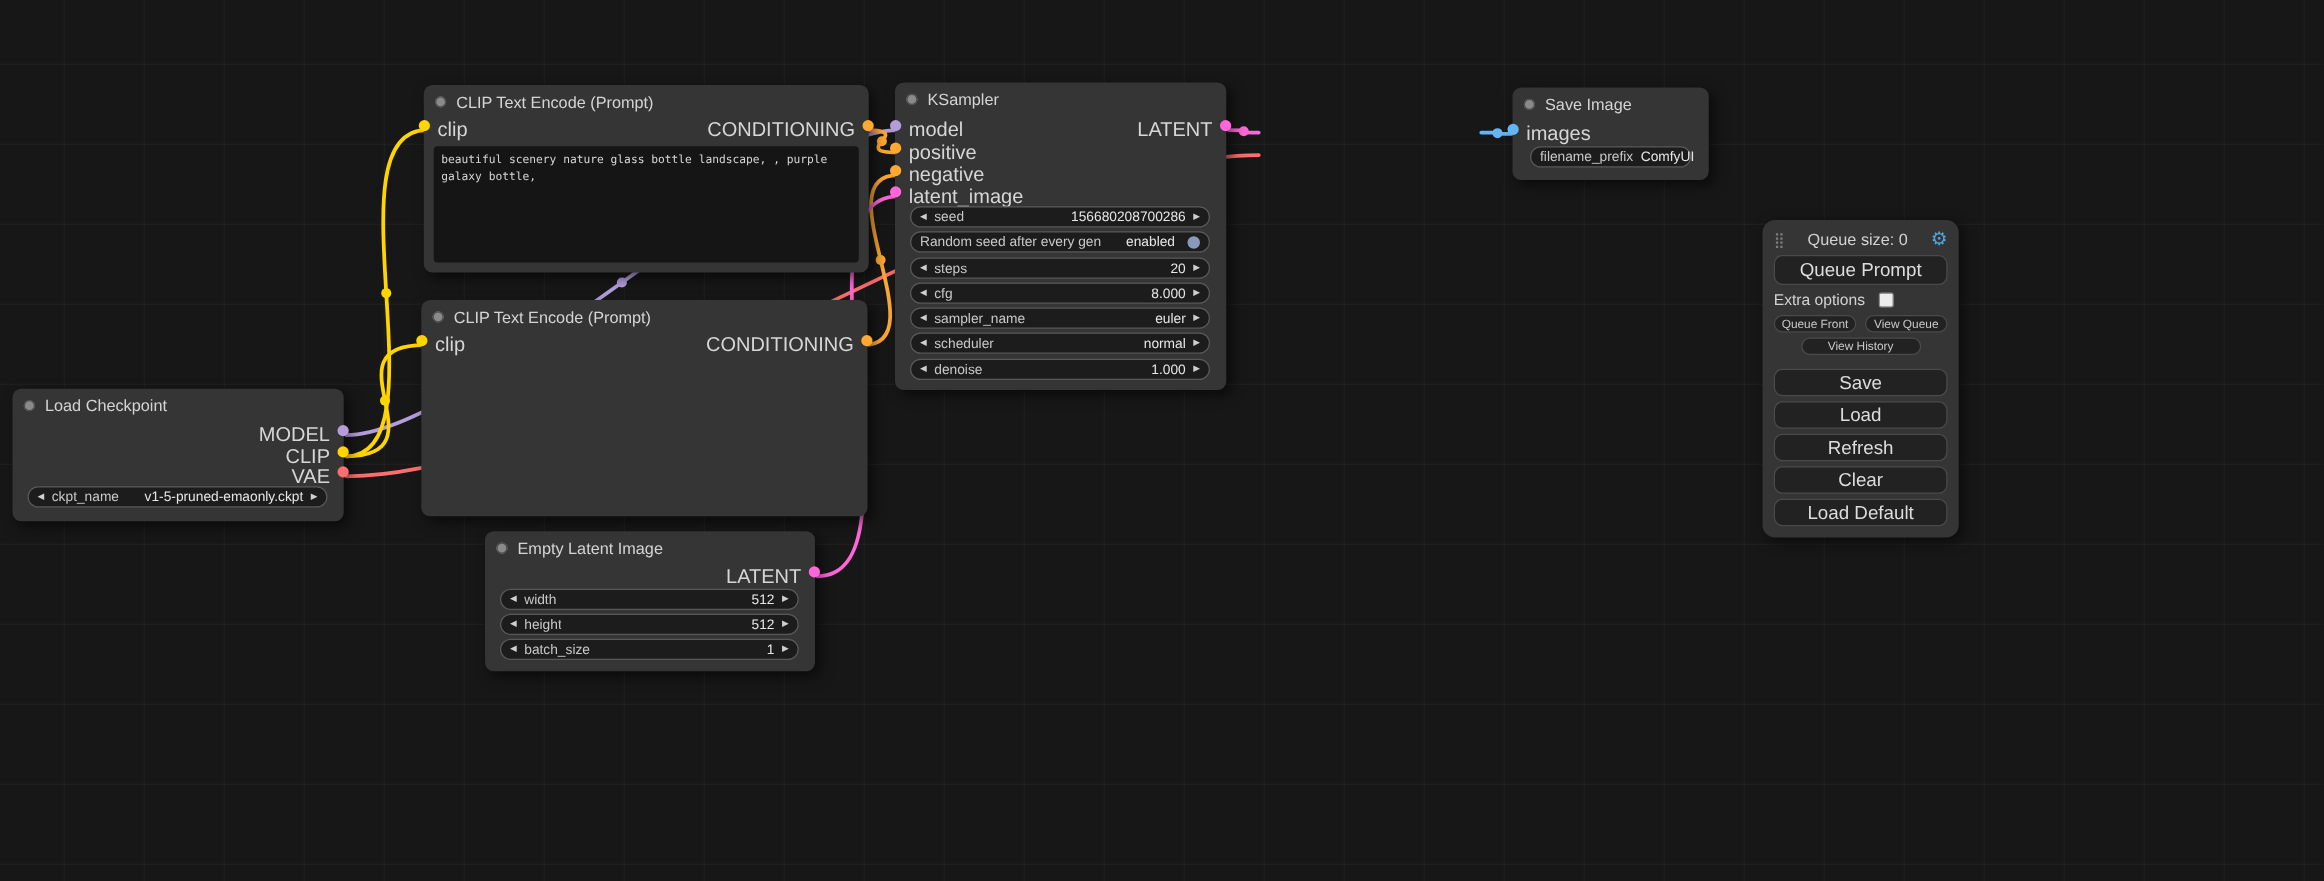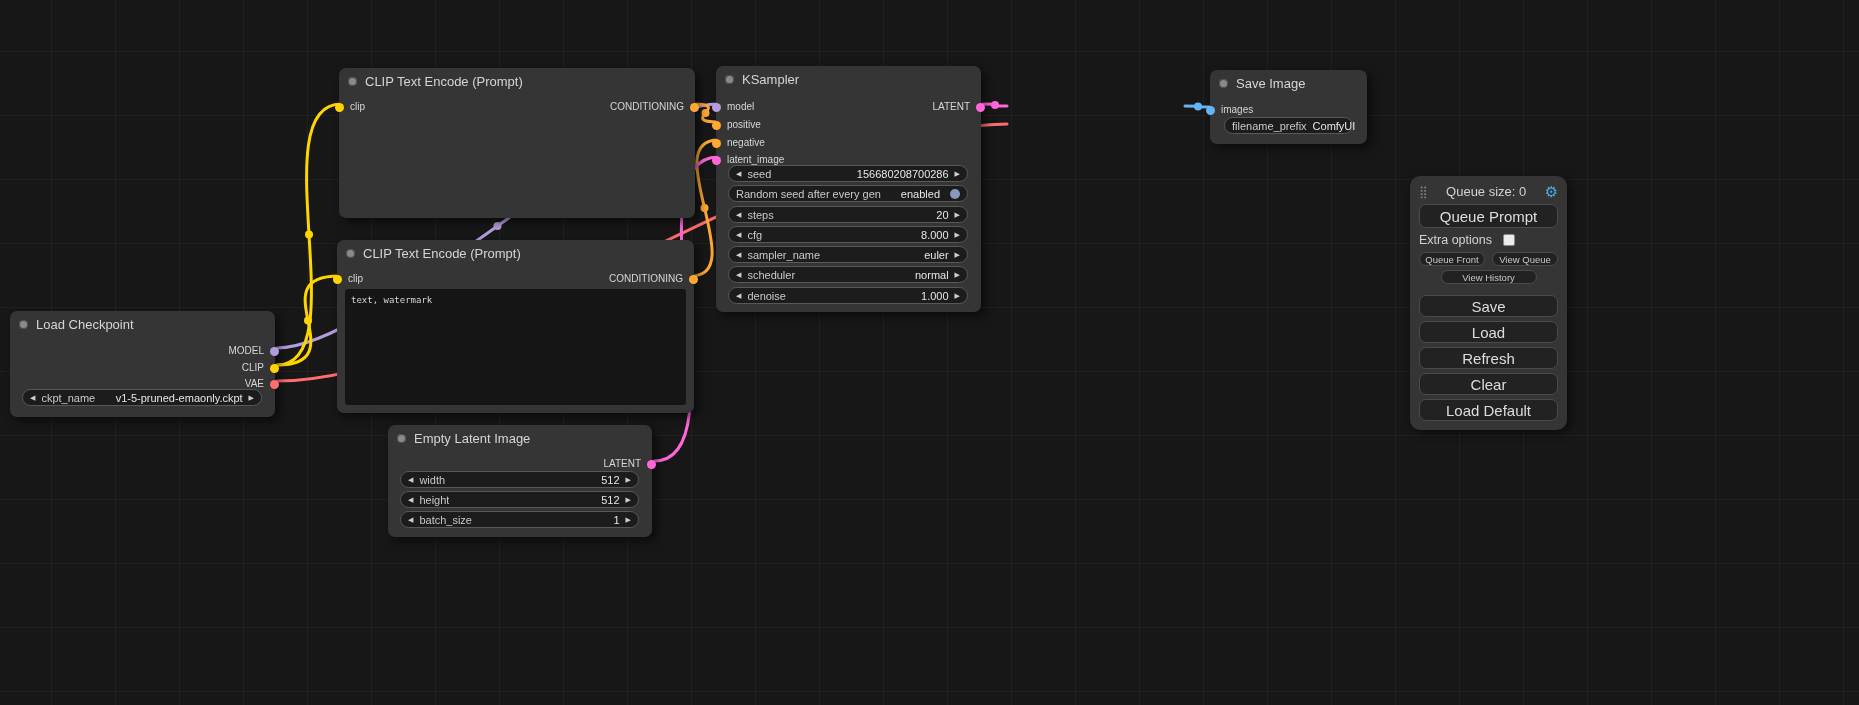--- a/index.html
+++ b/index.html
@@ -19,21 +19,21 @@
   svg.wires { position:absolute; left:0; top:0; z-index:1; }
   svg.wires path { fill:none; stroke-width:3; stroke-linecap:round; }
 
   .node {
     position:absolute; z-index:2; background:#353535; border-radius:7px;
     box-shadow:4px 4px 10px rgba(0,0,0,.55); color:#ddd;
   }
   .node-title { display:flex; align-items:center; gap:8px; height:26px; padding:0 9px; font-size:13px; color:#d5d5d5; white-space:nowrap; }
   .collapse-dot { width:9px; height:9px; border-radius:50%; background:#8a8a8a; box-shadow: inset 0 0 0 1px #4a4a4a; flex:none; }
 
-  .slot { position:absolute; height:16px; display:flex; align-items:flex-end; gap:6px; font-size:10px; color:#d6d6d6; white-space:nowrap; }
+  .slot { position:absolute; height:16px; display:flex; align-items:flex-start; gap:6px; font-size:16px; color:#d6d6d6; white-space:nowrap; }
   .slot.in  { left:-4px; }
   .slot.out { right:-4px; }
   .dot { width:9px; height:9px; border-radius:50%; flex:none; }
 
   .widget {
     position:absolute; left:12px; right:13px; height:17px;
     background:#1c1c1c; border:1px solid #585858; border-radius:9px;
     display:flex; align-items:center; gap:6px; padding:0 7px;
     font-size:11px; color:#c9c9c9; white-space:nowrap;
   }
@@ -131,36 +131,36 @@
       <span>CLIP Text Encode (Prompt)</span>
     </div>
     <div class="slot in" style="top:28px">
       <span class="dot" style="background: rgb(255, 213, 0);"></span>
       <span>clip</span>
     </div>
     <div class="slot out" style="top:28px">
       <span>CONDITIONING</span>
       <span class="dot" style="background: rgb(255, 169, 49);"></span>
     </div>
+    <div class="prompt-box">beautiful scenery nature glass bottle landscape, , purple galaxy bottle,</div>
   </div>
 
   <div class="node" style="left:337px; top:240px; width:357px; height:173px;">
     <div class="node-title">
       <span class="collapse-dot"></span>
       <span>CLIP Text Encode (Prompt)</span>
     </div>
     <div class="slot in" style="top:28px">
       <span class="dot" style="background: rgb(255, 213, 0);"></span>
       <span>clip</span>
     </div>
     <div class="slot out" style="top:28px">
       <span>CONDITIONING</span>
       <span class="dot" style="background: rgb(255, 169, 49);"></span>
     </div>
-    <div class="prompt-box">text, watermark</div>
   </div>
 
   <div class="node" style="left:388px; top:425px; width:264px; height:112px;">
     <div class="node-title">
       <span class="collapse-dot"></span>
       <span>Empty Latent Image</span>
     </div>
     <div class="slot out" style="top:28px">
       <span>LATENT</span>
       <span class="dot" style="background: rgb(255, 102, 217);"></span>

